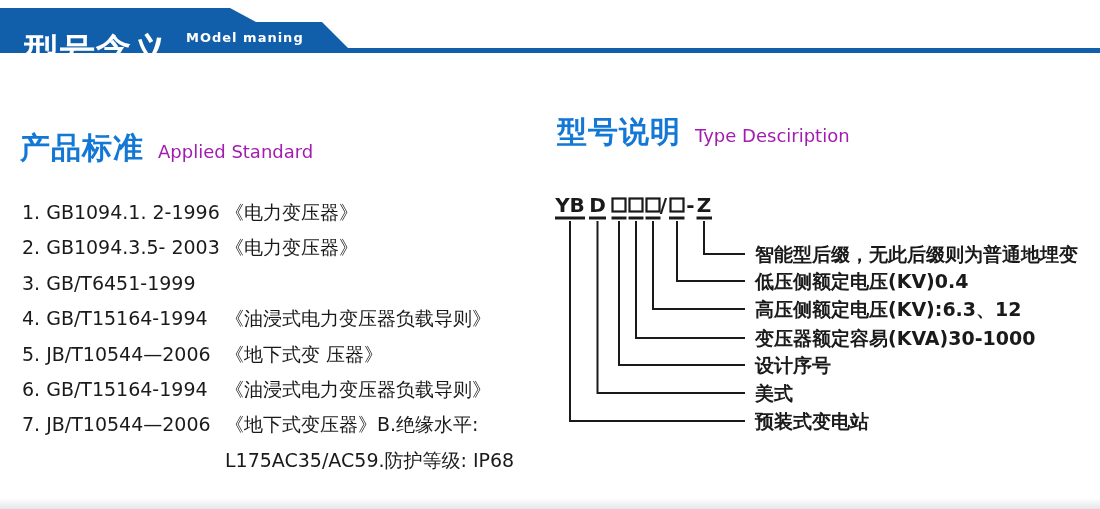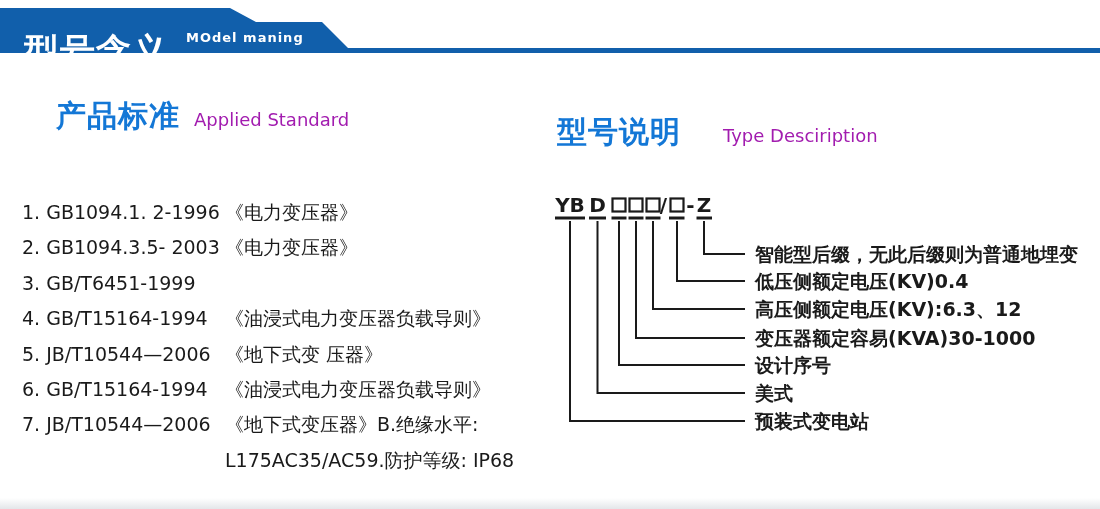--- a/index.html
+++ b/index.html
@@ -9,22 +9,22 @@
   
   .banner{position:absolute;left:0;top:0;width:1100px;height:53px;background:#115fab;
           clip-path:polygon(0px 8px,230px 8px,256px 22px,322px 22px,348px 48px,1100px 48px,1100px 53px,0px 53px);}
   .banner-title{position:absolute;left:24px;top:9px;font-size:35px;font-weight:bold;color:#ffffff;letter-spacing:1px;margin-top:19px;}
   .banner-sub{position:absolute;left:186px;top:30px;font-size:13px;font-weight:bold;color:#ffffff;letter-spacing:1px;}
 
   
   .sec-head{position:absolute;display:flex;align-items:baseline;white-space:nowrap;}
   .sec-head .cn{font-size:30px;font-weight:bold;color:#1377d6;letter-spacing:1px;}
   .sec-head .en{font-size:18px;color:#a21caf;margin-left:14px;}
-  #left-head{left:20px;top:96px;margin-left:36px;}
-  #right-head{left:557px;top:112px;gap:28px;}
+  #left-head{left:20px;top:128px;}
+  #right-head{left:557px;top:112px;}
 
   
   .std-list{position:absolute;left:22px;top:195px;width:540px;}
   .std-row{display:flex;height:35.4px;line-height:35.4px;font-size:19px;color:#1a1a1a;white-space:nowrap;}
   .std-code{width:203px;flex:0 0 203px;}
   .std-title{flex:1;}
 
   
   #diagram{position:absolute;left:550px;top:185px;width:550px;height:280px;}
 

